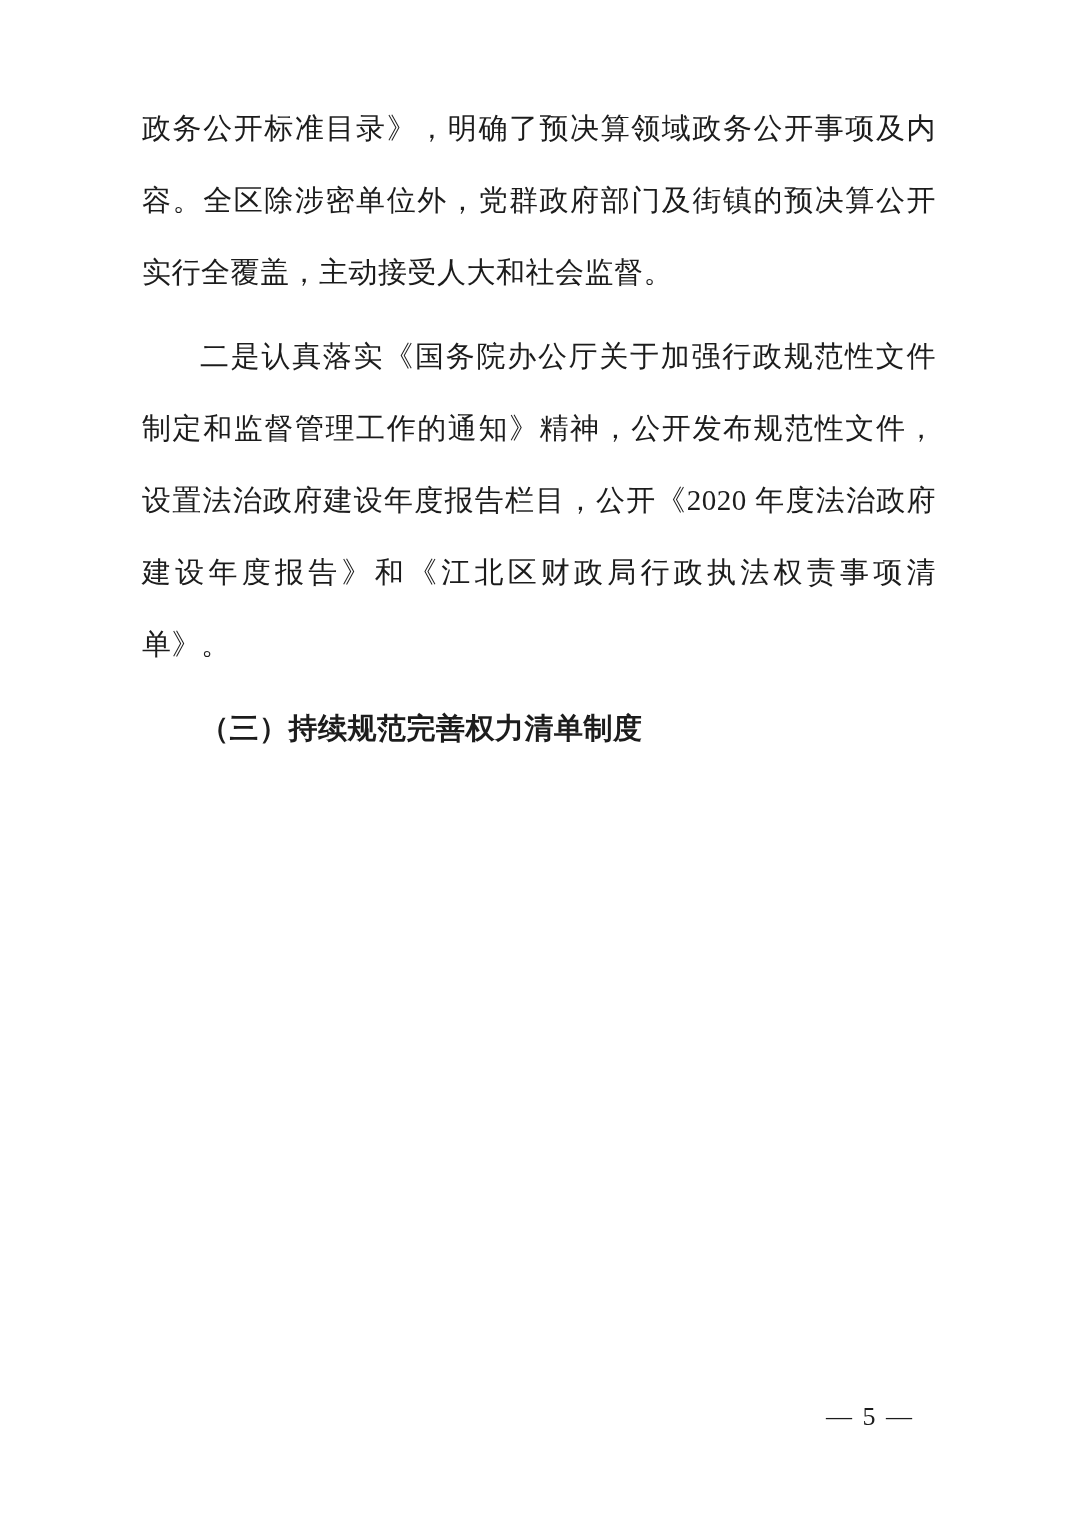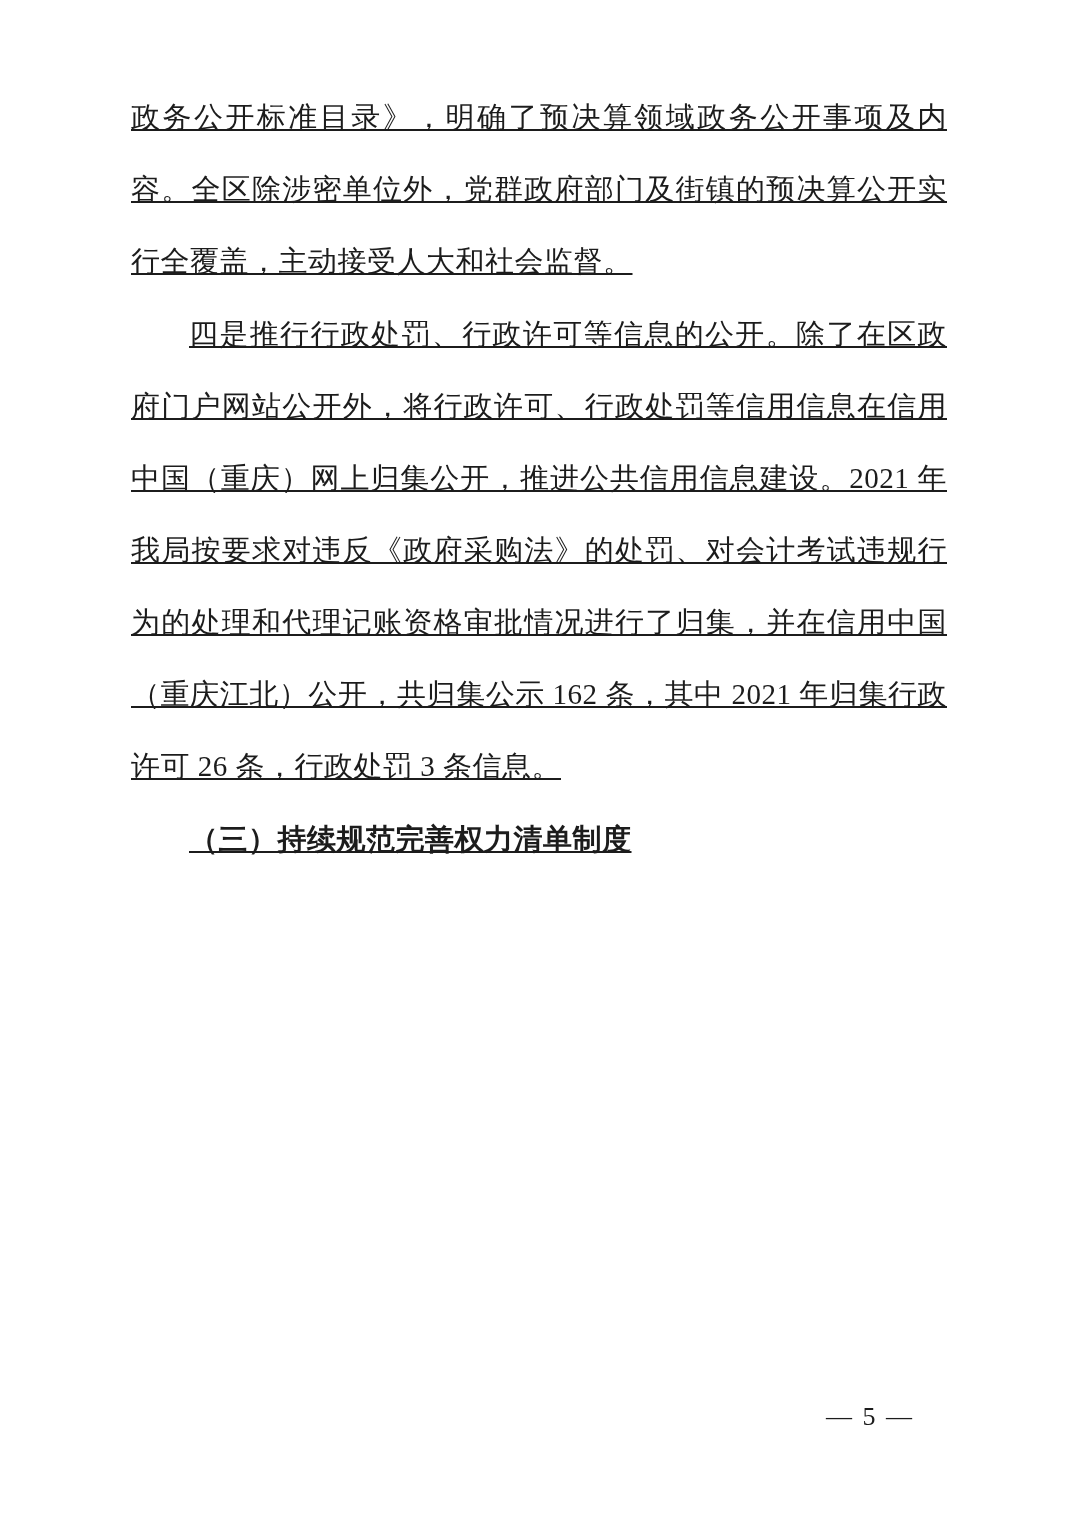--- a/index.html
+++ b/index.html
@@ -20,22 +20,21 @@
     position: absolute;
     left: 130px;
     top: 80px;
     width: 818px;
     font-size: 29px;
     line-height: 72px;
     text-align: justify;
     letter-spacing: 0.5px;
   }
   .para {
-    margin: 1px;
-    text-decoration: underline;
+    margin: 12px;
   }
   .indent {
     text-indent: 2em;
   }
   .heading {
     font-weight: bold;
   }
   .footer {
     position: absolute;
     top: 1402px;
@@ -48,19 +47,19 @@
     letter-spacing: 2px;
     color: #1c1c1c;
   }
 </style>
 </head>
 <body>
 
 <div class="page">
   <div class="content">
     <p class="para">政务公开标准目录》，明确了预决算领域政务公开事项及内容。全区除涉密单位外，党群政府部门及街镇的预决算公开实行全覆盖，主动接受人大和社会监督。</p>
-    <p class="para indent">四是推行行政处罚、行政许可等信息的公开。除了在区政府门户网站公开外，将行政许可、行政处罚等信用信息在信用中国（重庆）网上归集公开，推进公共信用信息建设。2021 年我局按要求对违反《政府采购法》的处罚、对会计考试违规行为的处理和代理记账资格审批情况进行了归集，并在信用中国（重庆江北）公开，共归集公示 162 条，其中 2021 年归集行政许可 26 条，行政处罚 3 条信息。</p>
+    <p class="para indent">二是认真落实《国务院办公厅关于加强行政规范性文件制定和监督管理工作的通知》精神，公开发布规范性文件，设置法治政府建设年度报告栏目，公开《2020 年度法治政府建设年度报告》和《江北区财政局行政执法权责事项清单》。</p>
     <p class="para indent heading">（三）持续规范完善权力清单制度</p>
 
   </div>
 
   <div class="footer">— 5 —</div>
 </div>
 
 </body></html>

